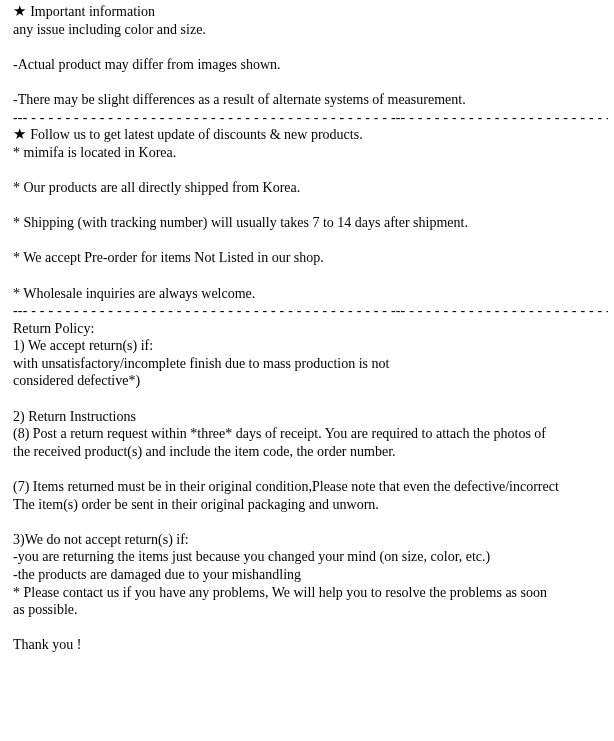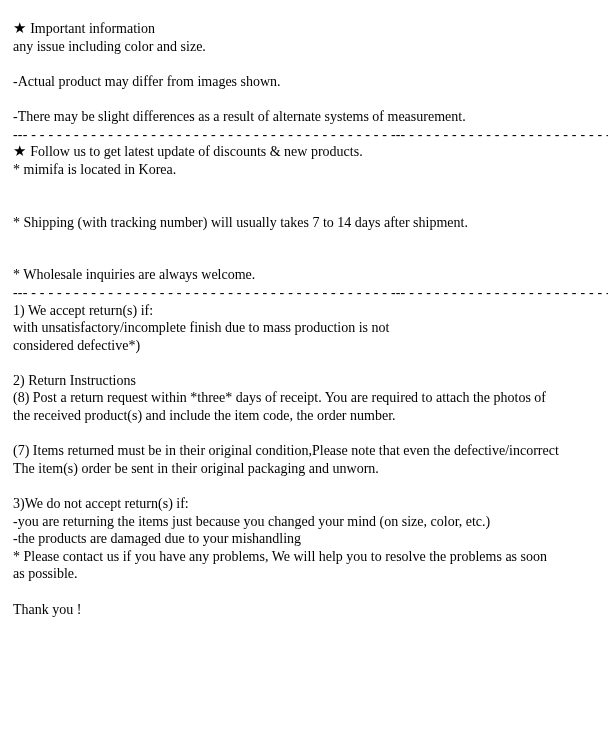--- a/index.html
+++ b/index.html
@@ -13,21 +13,21 @@
     overflow: hidden;
     font-family: "Liberation Serif", "DejaVu Serif", "DejaVu Sans", serif;
     font-size: 14px;
     line-height: 17.6px;
     color: #000000;
   }
   .doc {
     box-sizing: border-box;
     width: 614px;
     height: 741px;
-    padding: 20px 6px 0 13px;
+    padding: 3px 6px 0 13px;
     overflow: hidden;
   }
   .line {
     height: 17.6px;
     white-space: pre;
     overflow: hidden;
   }
   .line.divider {
     letter-spacing: 0.2px;
   }
@@ -43,26 +43,29 @@
       <div class="line"><span class="star">★ </span><span>Important information</span></div>
       <div class="line">any issue including color and size.</div>
       <div class="line"></div>
       <div class="line">-Actual product may differ from images shown.</div>
       <div class="line"></div>
       <div class="line">-There may be slight differences as a result of alternate systems of measurement.</div>
       <div class="line divider">--- - - - - - - - - - - - - - - - - - - - - - - - - - - - - - - - - - - - - - - - - - - --- - - - - - - - - - - - - - - - - - - - - - - - - - - - - - - - - - - -</div>
       <div class="line"><span class="star">★ </span><span>Follow us to get latest update of discounts &amp; new products.</span></div>
       <div class="line">* mimifa is located in Korea.</div>
       <div class="line"></div>
+      <div class="line">* Our products are all directly shipped from Korea.</div>
       <div class="line"></div>
       <div class="line">* Shipping (with tracking number) will usually takes 7 to 14 days after shipment.</div>
       <div class="line"></div>
+      <div class="line">* We accept Pre-order for items Not Listed in our shop.</div>
       <div class="line"></div>
       <div class="line">* Wholesale inquiries are always welcome.</div>
       <div class="line divider">--- - - - - - - - - - - - - - - - - - - - - - - - - - - - - - - - - - - - - - - - - - - --- - - - - - - - - - - - - - - - - - - - - - - - - - - - - - - - - - - -</div>
+      <div class="line">Return Policy:</div>
       <div class="line">1) We accept return(s) if:</div>
       <div class="line">with unsatisfactory/incomplete finish due to mass production is not</div>
       <div class="line">considered defective*)</div>
       <div class="line"></div>
       <div class="line">2) Return Instructions</div>
       <div class="line">(8) Post a return request within *three* days of receipt. You are required to attach the photos of</div>
       <div class="line">the received product(s) and include the item code, the order number.</div>
       <div class="line"></div>
       <div class="line">(7) Items returned must be in their original condition,Please note that even the defective/incorrect</div>
       <div class="line">The item(s) order be sent in their original packaging and unworn.</div>

